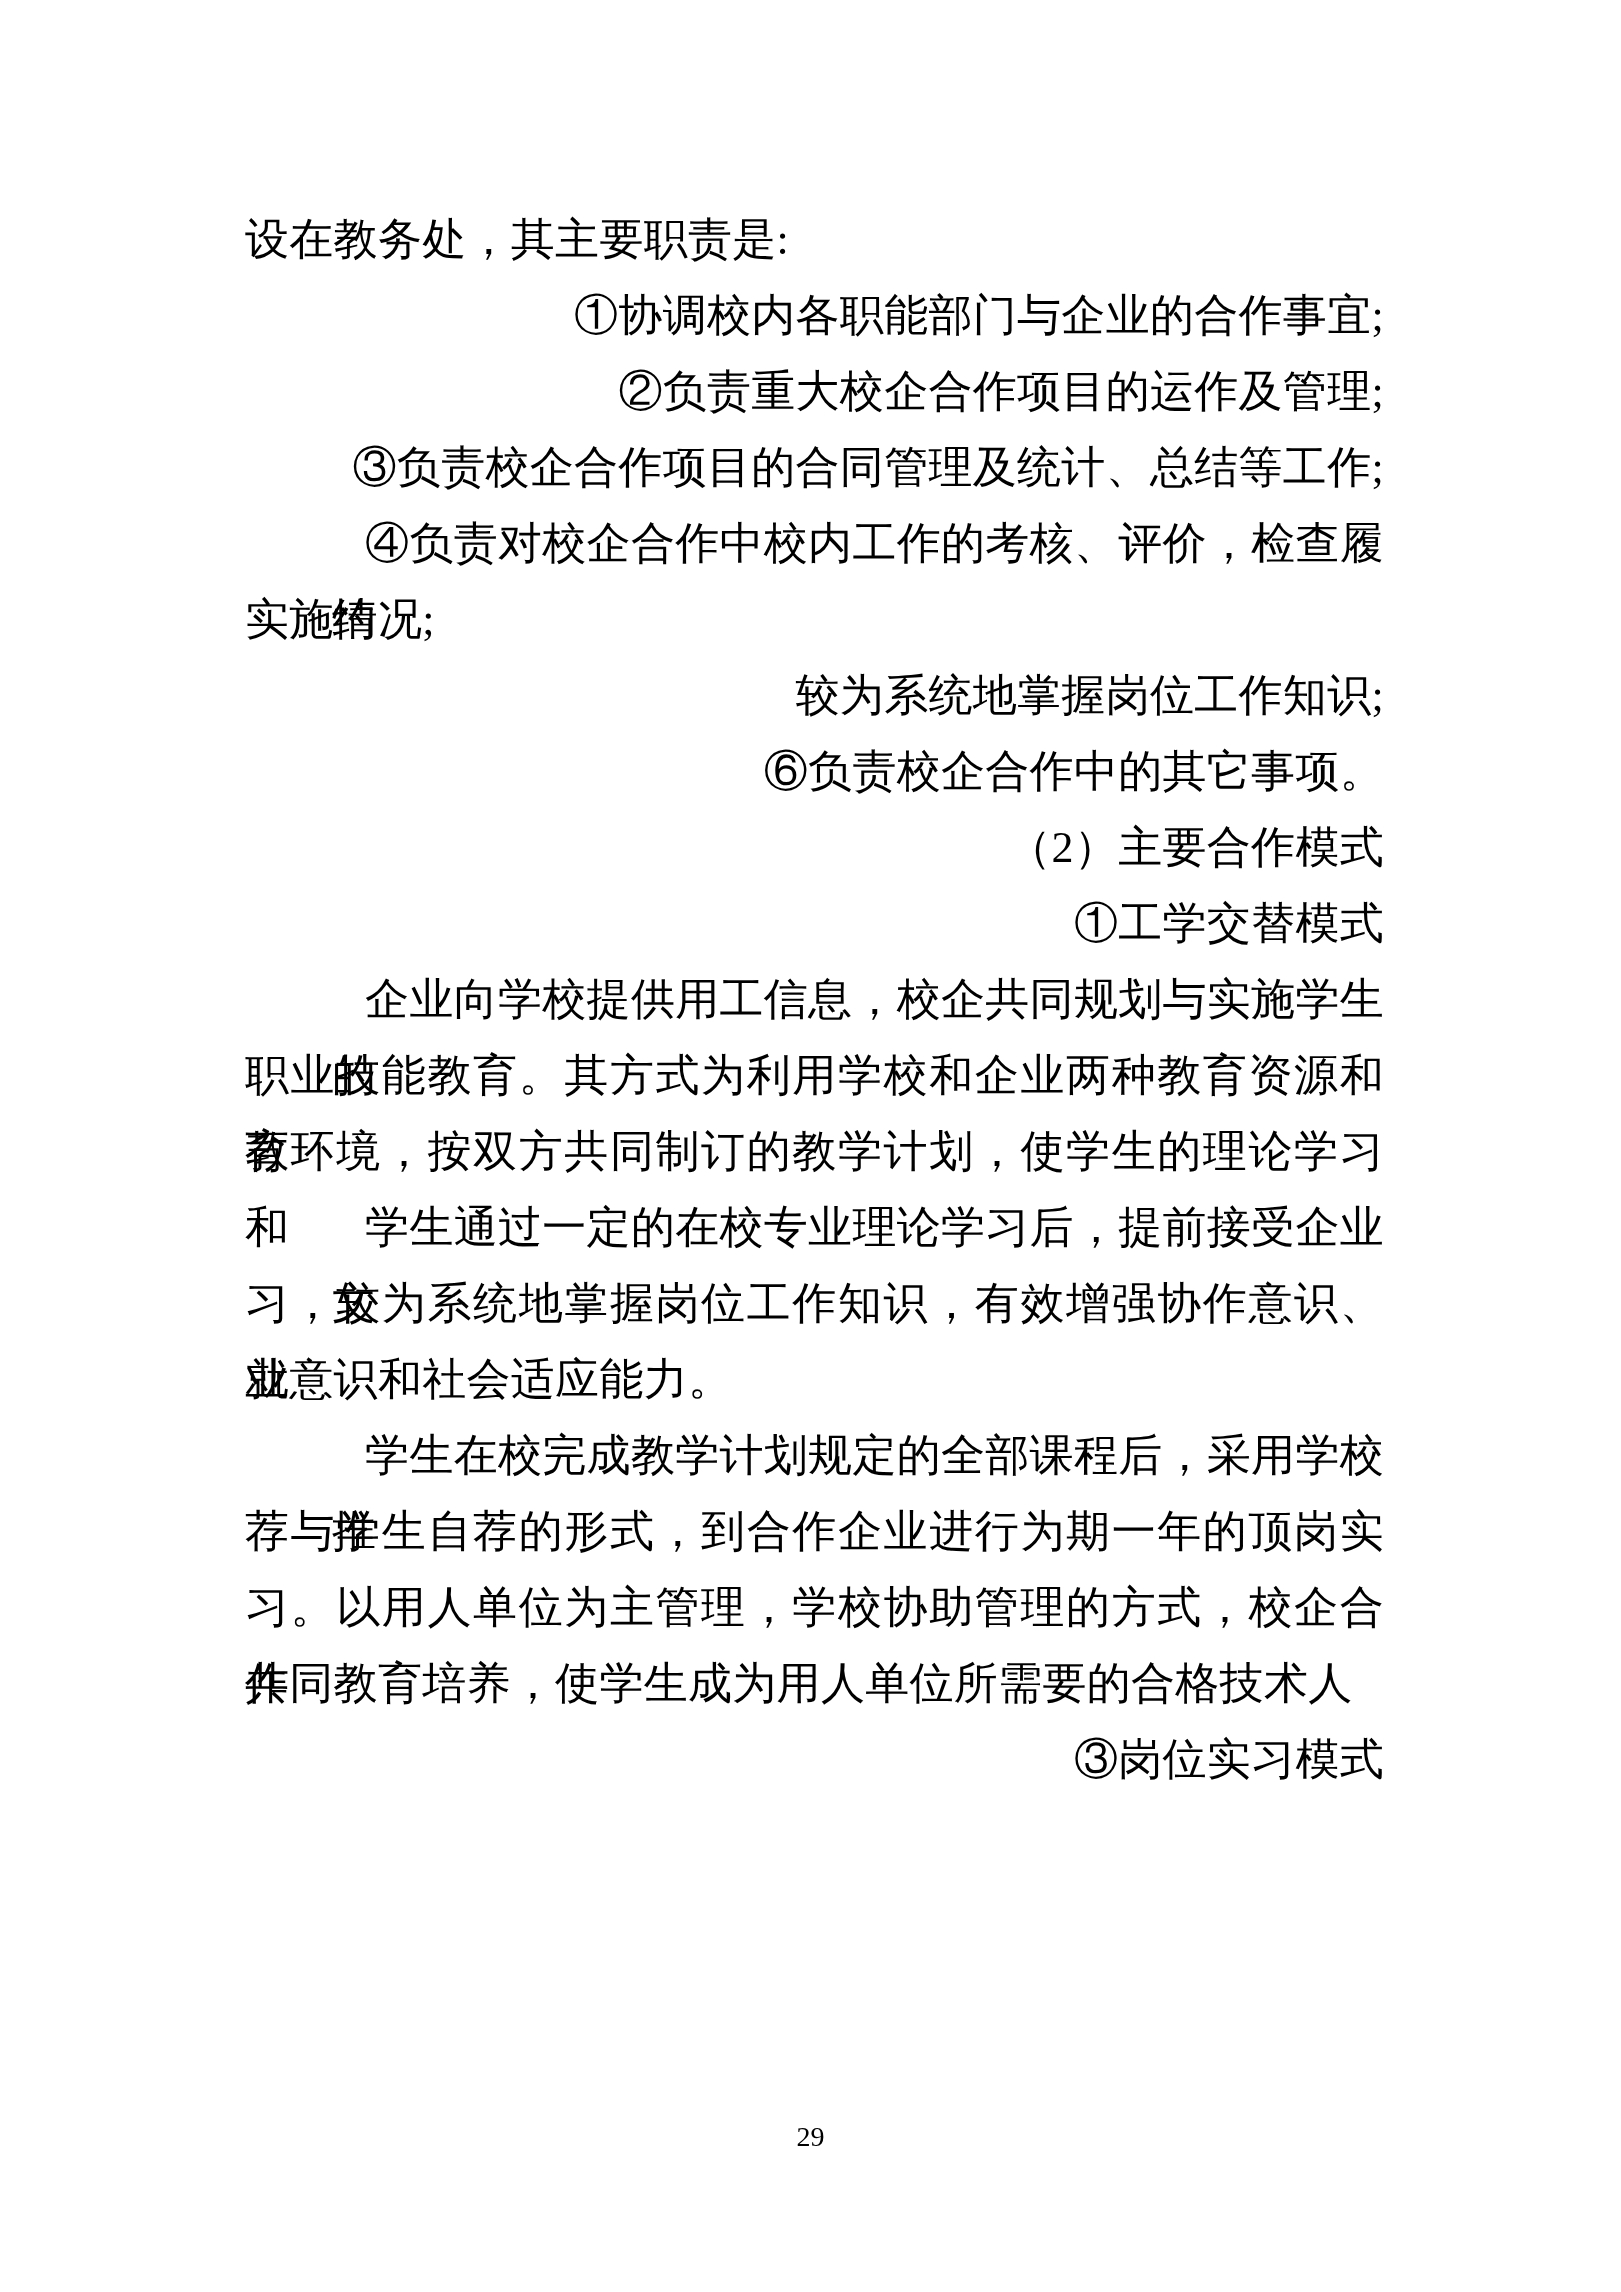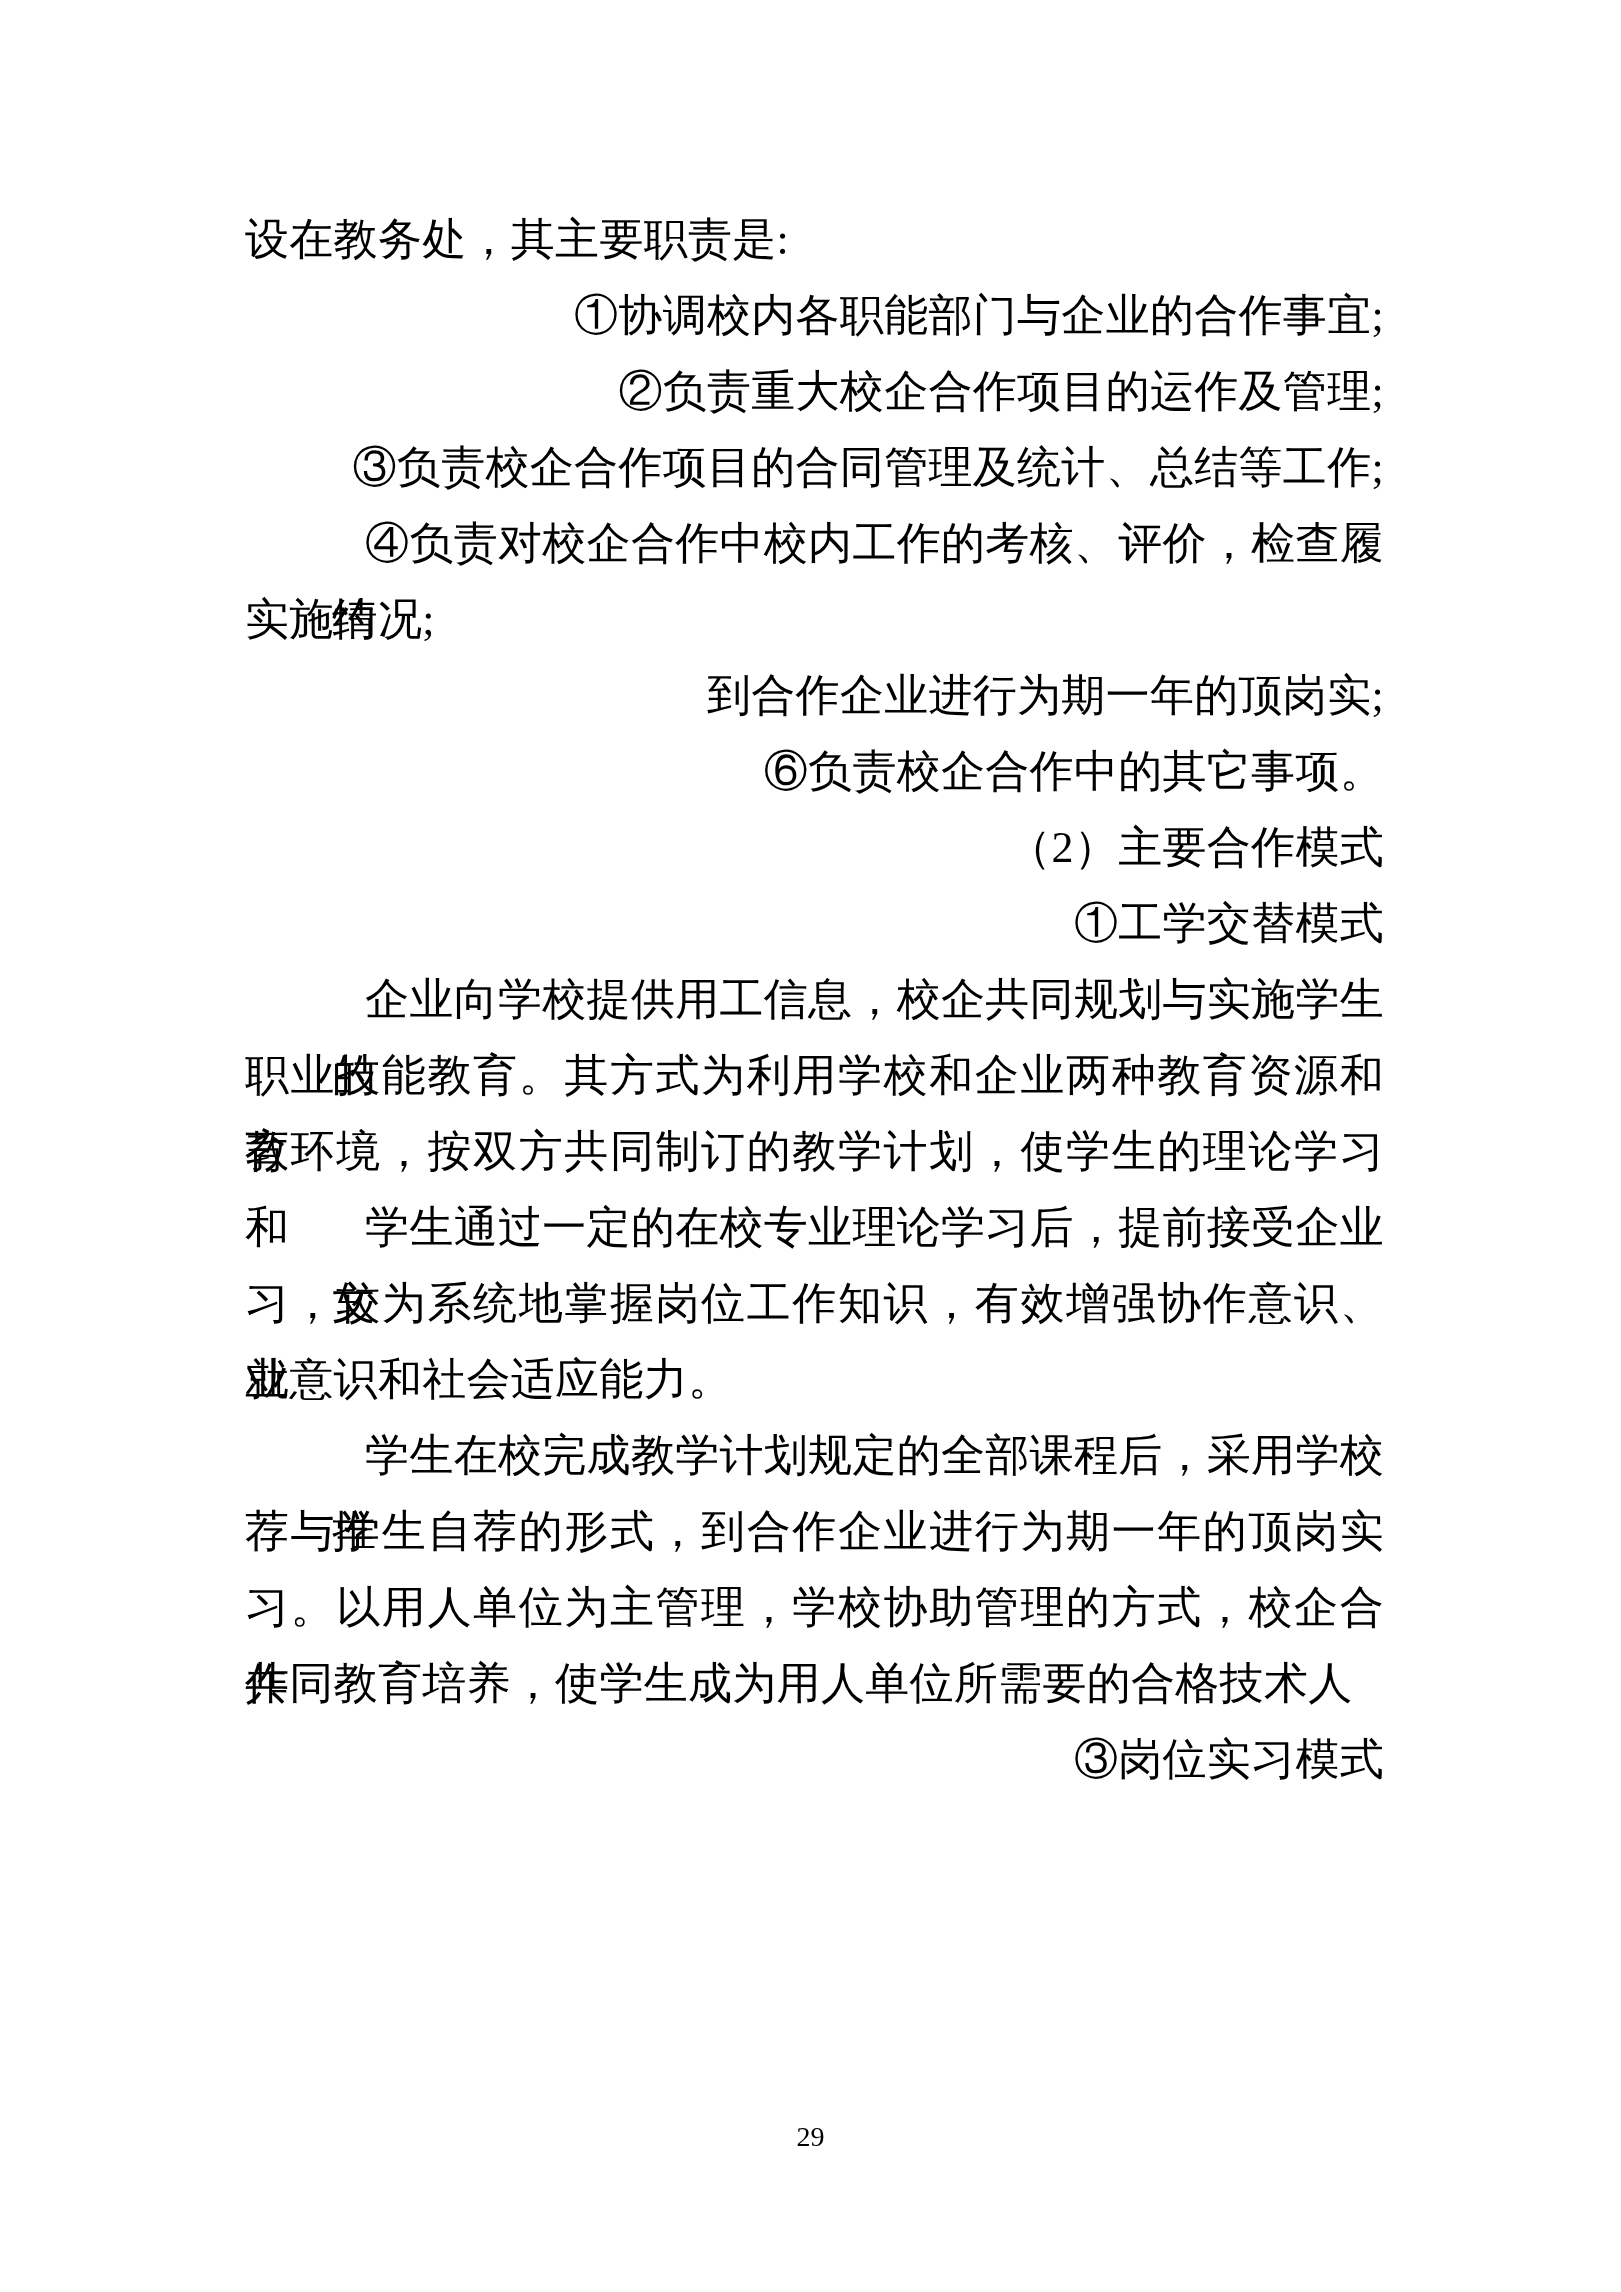--- a/index.html
+++ b/index.html
@@ -77,21 +77,21 @@
         <div class="line indent">②负责重大校企合作项目的运作及管理;</div>
       </div>
       <div class="para">
         <div class="line indent">③负责校企合作项目的合同管理及统计、总结等工作;</div>
       </div>
       <div class="para">
         <div class="line indent full">④负责对校企合作中校内工作的考核、评价，检查履约</div>
         <div class="line">实施情况;</div>
       </div>
       <div class="para">
-        <div class="line indent">到合作企业进行为期一年的顶岗实;</div>
+        <div class="line indent">较为系统地掌握岗位工作知识;</div>
       </div>
       <div class="para">
         <div class="line indent">⑥负责校企合作中的其它事项。</div>
       </div>
       <div class="para">
         <div class="line indent">（2）主要合作模式</div>
       </div>
       <div class="para">
         <div class="line indent">①工学交替模式</div>
       </div>

